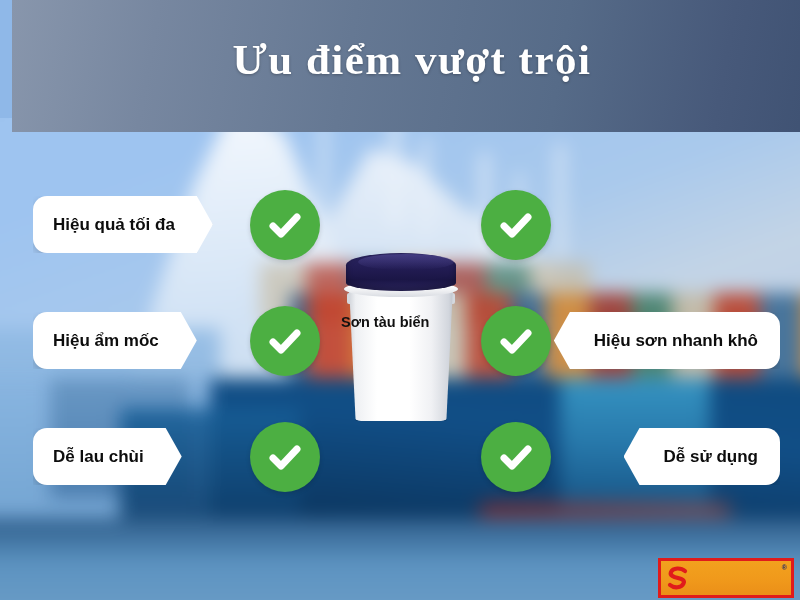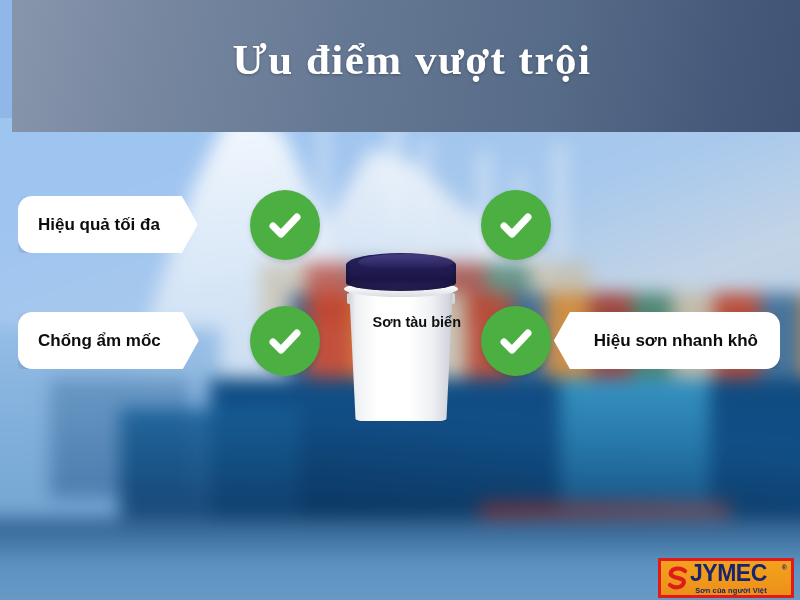--- a/index.html
+++ b/index.html
@@ -263,21 +263,21 @@
     background: #d4d8de;
     border-radius: 2px;
   }
   .bucket-ear-l { left: 6px; }
   .bucket-ear-r { left: 107px; }
   .bucket-label {
     position: absolute;
     left: 0;
     top: 60px;
     width: 120px;
-    text-align: right;
+    text-align: left;
     font-size: 14.5px;
     font-weight: bold;
     line-height: 19px;
     color: #101010;
     z-index: 7;
   }
 
   
   .feature-row {
     position: absolute;
@@ -299,21 +299,21 @@
     box-shadow: 0 3px 7px rgba(0,0,0,0.16);
   }
   .pill-text {
     font-size: 17px;
     font-weight: bold;
     color: #0d0d0d;
     white-space: nowrap;
   }
 
   .pill-left {
-    left: 18px;
+    left: 33px;
     top: 6px;
     padding-left: 20px;
     padding-right: 38px;
     justify-content: flex-start;
     border-radius: 14px;
     clip-path: polygon(0% 0%, calc(100% - 16px) 0%, 100% 50%, calc(100% - 16px) 100%, 0% 100%);
   }
   .pill-right {
     right: 20px;
     top: 6px;
@@ -453,44 +453,58 @@
     </div>
     <div class="check-badge check-right">
       <svg width="40" height="40" viewBox="0 0 40 40" aria-hidden="true">
         <path d="M8 21 L16 29 L32 12" fill="none" stroke="#ffffff" stroke-width="7" stroke-linecap="round" stroke-linejoin="round"></path>
       </svg>
     </div>
   </div>
 
   <div class="feature-row row-2">
     <div class="pill pill-left">
-      <span class="pill-text">Chống ẩm mốc</span>
+      <span class="pill-text">Hiệu ẩm mốc</span>
     </div>
     <div class="check-badge check-left">
       <svg width="40" height="40" viewBox="0 0 40 40" aria-hidden="true">
         <path d="M8 21 L16 29 L32 12" fill="none" stroke="#ffffff" stroke-width="7" stroke-linecap="round" stroke-linejoin="round"></path>
       </svg>
     </div>
     <div class="check-badge check-right">
       <svg width="40" height="40" viewBox="0 0 40 40" aria-hidden="true">
         <path d="M8 21 L16 29 L32 12" fill="none" stroke="#ffffff" stroke-width="7" stroke-linecap="round" stroke-linejoin="round"></path>
       </svg>
     </div>
     <div class="pill pill-right">
       <span class="pill-text">Hiệu sơn nhanh khô</span>
     </div>
   </div>
 
+  <div class="feature-row row-3">
+    <div class="pill pill-left">
+      <span class="pill-text">Dễ lau chùi</span>
+    </div>
+    <div class="check-badge check-left">
+      <svg width="40" height="40" viewBox="0 0 40 40" aria-hidden="true">
+        <path d="M8 21 L16 29 L32 12" fill="none" stroke="#ffffff" stroke-width="7" stroke-linecap="round" stroke-linejoin="round"></path>
+      </svg>
+    </div>
+    <div class="check-badge check-right">
+      <svg width="40" height="40" viewBox="0 0 40 40" aria-hidden="true">
+        <path d="M8 21 L16 29 L32 12" fill="none" stroke="#ffffff" stroke-width="7" stroke-linecap="round" stroke-linejoin="round"></path>
+      </svg>
+    </div>
+    <div class="pill pill-right">
+      <span class="pill-text">Dễ sử dụng</span>
+    </div>
+  </div>
 
   <div class="logo">
     <div class="logo-swirl">
       <svg width="22" height="24" viewBox="0 0 22 24" aria-hidden="true">
         <path d="M18 5 C14 1.5, 6 1.5, 4 6 C2.5 9.5, 7 11, 11 12 C15 13, 18 14, 16.5 17.5 C14.5 22, 7 22.5, 3 19" fill="none" stroke="#e01b1b" stroke-width="4.2" stroke-linecap="round"></path>
       </svg>
     </div>
-    <div class="logo-textwrap">
-      <div class="logo-name">JYMEC</div>
-      <div class="logo-tagline">Sơn của người Việt</div>
-    </div>
     <div class="logo-reg">®</div>
   </div>
 
 </div>
 
 </body></html>

